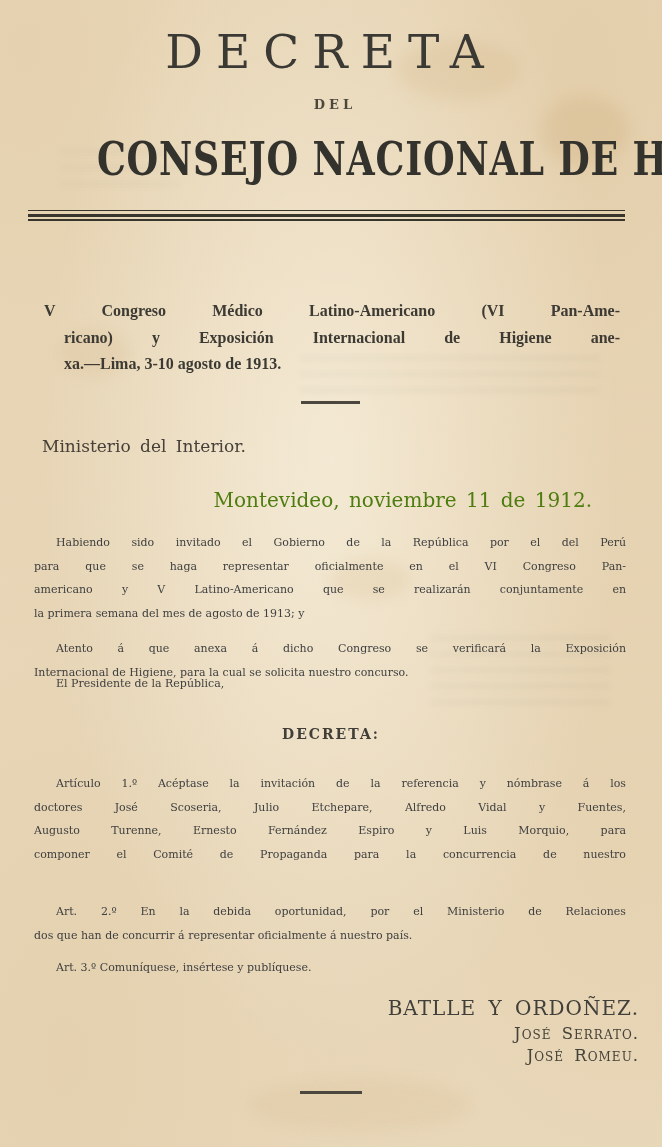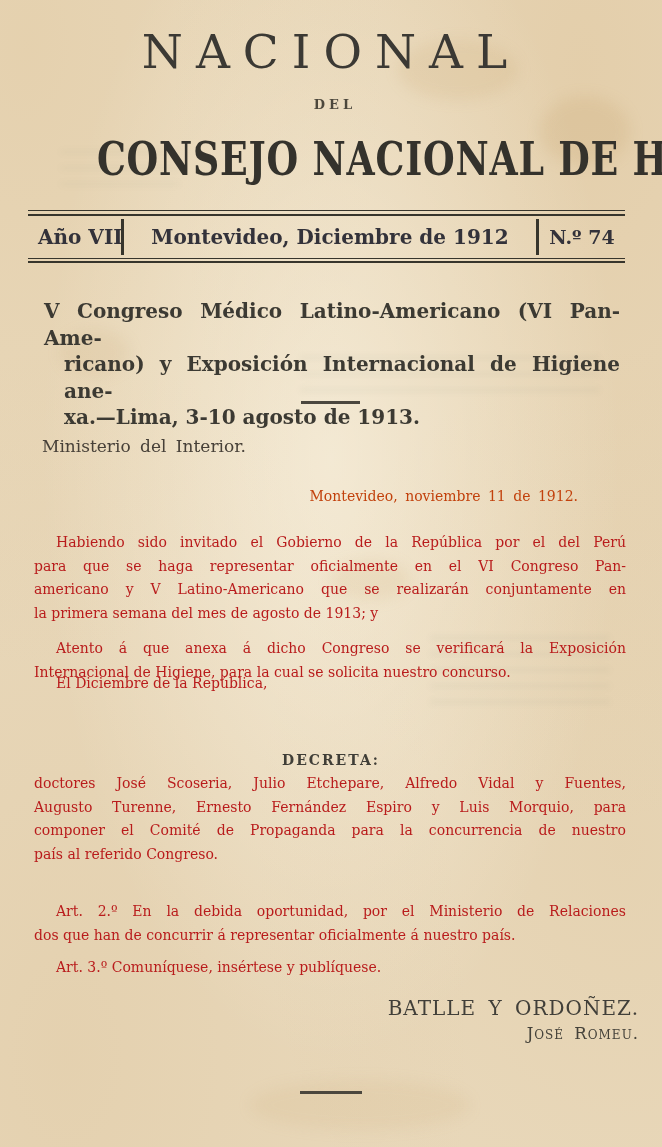--- a/index.html
+++ b/index.html
@@ -37,42 +37,42 @@
 
   .bar{position:absolute;left:28px;top:210px;width:597px;}
   .rule{height:2.5px;border-top:1.5px solid #37352c;border-bottom:2.5px solid #37352c;}
   .bar-row{display:flex;align-items:center;height:42px;}
   .vdiv{width:3px;background:#37352c;align-self:stretch;margin:3px 0;}
   .cell-vol{width:93px;padding-left:10px;box-sizing:border-box;font-weight:bold;font-size:20px;color:#33323a;white-space:nowrap;}
   .cell-date{flex:1;text-align:center;font-weight:bold;font-size:20px;color:#33323a;white-space:nowrap;}
   .cell-num{width:86px;text-align:center;font-weight:bold;font-size:19px;color:#33323a;white-space:nowrap;}
 
   .heading{position:absolute;left:44px;top:298px;width:576px;
-    font-weight:bold;font-size:20px;line-height:26.5px;color:#3c3a33;}
+    font-weight:bold;font-size:16px;line-height:26.5px;color:#3c3a33;font-family:Liberation Serif, serif;}
   .h-line{text-align:justify;text-align-last:justify;}
   .h-line.hang{padding-left:20px;}
   .h-line.final{text-align-last:left;white-space:nowrap;}
 
   .mini-rule{position:absolute;height:2.5px;background:#4b473e;}
   .r-mid{left:301px;top:401px;width:59px;}
   .r-end{left:300px;top:1091px;width:62px;}
 
   .sender{position:absolute;left:42px;top:436px;font-size:17px;word-spacing:4px;color:#474038;}
-  .dateline{position:absolute;right:84px;top:488px;font-size:14px;word-spacing:3px;color:#c2410c;}
+  .dateline{position:absolute;right:70px;top:488px;font-size:20px;word-spacing:3px;color:#4d7c0f;}
 
-  .block{position:absolute;left:34px;width:592px;font-size:14px;line-height:23.5px;color:#b91c1c;}
+  .block{position:absolute;left:34px;width:592px;font-size:11px;line-height:23.5px;color:#404040;}
   .b-line{text-align:justify;text-align-last:justify;}
   .b-line.ind{padding-left:22px;}
   .b-line.final{text-align-last:left;white-space:nowrap;}
 
   .recital-1{top:531px;}
   .recital-2{top:625px;margin-top:12px;}
   .recital-3{top:672px;}
   .decreta{position:absolute;top:726px;left:0;right:0;text-align:center;
-    font-size:14px;font-weight:bold;letter-spacing:2px;color:#403e37;margin-top:26px;}
+    font-size:14px;font-weight:bold;letter-spacing:2px;color:#403e37;}
   .article-1{top:772px;}
   .article-2{top:900px;}
   .article-3{top:956px;}
 
   .sig{position:absolute;top:996px;left:359px;width:280px;text-align:right;}
   .sig-president{font-size:20px;letter-spacing:1px;word-spacing:5px;color:#413f39;white-space:nowrap;}
   .sig-minister{font-size:16.5px;font-variant:small-caps;letter-spacing:1px;word-spacing:4px;
     color:#45423a;margin-top:5px;line-height:17px;white-space:nowrap;}
 </style>
 </head>
@@ -80,35 +80,28 @@
 
 <div class="stain s1"></div>
 <div class="stain s2"></div>
 <div class="stain s3"></div>
 <div class="stain s4"></div>
 <div class="stain s5"></div>
 <div class="ghost g1"></div>
 <div class="ghost g2"></div>
 <div class="ghost g3"></div>
 
-<div class="boletin">NACIONAL</div>
+<div class="boletin">DECRETA</div>
 <div class="del">DEL</div>
 <div class="org">
   <span>CONSEJO NACIONAL DE HIGIENE</span>
 </div>
 
 <div class="bar">
   <div class="rule"></div>
-  <div class="bar-row">
-    <div class="cell-vol">Año VII</div>
-    <div class="vdiv"></div>
-    <div class="cell-date">Montevideo, Diciembre de 1912</div>
-    <div class="vdiv"></div>
-    <div class="cell-num">N.º 74</div>
-  </div>
   <div class="rule"></div>
 </div>
 
 <div class="heading">
   <div class="h-line">V Congreso Médico Latino-Americano (VI Pan-Ame-</div>
   <div class="h-line hang">ricano) y Exposición Internacional de Higiene ane-</div>
   <div class="h-line hang final">xa.—Lima, 3-10 agosto de 1913.</div>
 </div>
 
 <div class="mini-rule r-mid"></div>
@@ -120,37 +113,38 @@
   <div class="b-line ind">Habiendo sido invitado el Gobierno de la República por el del Perú</div>
   <div class="b-line">para que se haga representar oficialmente en el VI Congreso Pan-</div>
   <div class="b-line">americano y V Latino-Americano que se realizarán conjuntamente en</div>
   <div class="b-line final">la primera semana del mes de agosto de 1913; y</div>
 </div>
 <div class="block recital-2">
   <div class="b-line ind">Atento á que anexa á dicho Congreso se verificará la Exposición</div>
   <div class="b-line final">Internacional de Higiene, para la cual se solicita nuestro concurso.</div>
 </div>
 <div class="block recital-3">
-  <div class="b-line ind final">El Diciembre de la República,</div>
+  <div class="b-line ind final">El Presidente de la República,</div>
 </div>
 
 <div class="decreta">DECRETA:</div>
 
 <div class="block article-1">
+  <div class="b-line ind">Artículo 1.º Acéptase la invitación de la referencia y nómbrase á los</div>
   <div class="b-line">doctores José Scoseria, Julio Etchepare, Alfredo Vidal y Fuentes,</div>
   <div class="b-line">Augusto Turenne, Ernesto Fernández Espiro y Luis Morquio, para</div>
   <div class="b-line">componer el Comité de Propaganda para la concurrencia de nuestro</div>
-  <div class="b-line final">país al referido Congreso.</div>
 </div>
 <div class="block article-2">
   <div class="b-line ind">Art. 2.º En la debida oportunidad, por el Ministerio de Relaciones</div>
   <div class="b-line final">dos que han de concurrir á representar oficialmente á nuestro país.</div>
 </div>
 <div class="block article-3">
   <div class="b-line ind final">Art. 3.º Comuníquese, insértese y publíquese.</div>
 </div>
 
 <div class="sig">
   <div class="sig-president">BATLLE Y ORDOÑEZ.</div>
+  <div class="sig-minister">José Serrato.</div>
   <div class="sig-minister">José Romeu.</div>
 </div>
 
 <div class="mini-rule r-end"></div>
 
 </body></html>

